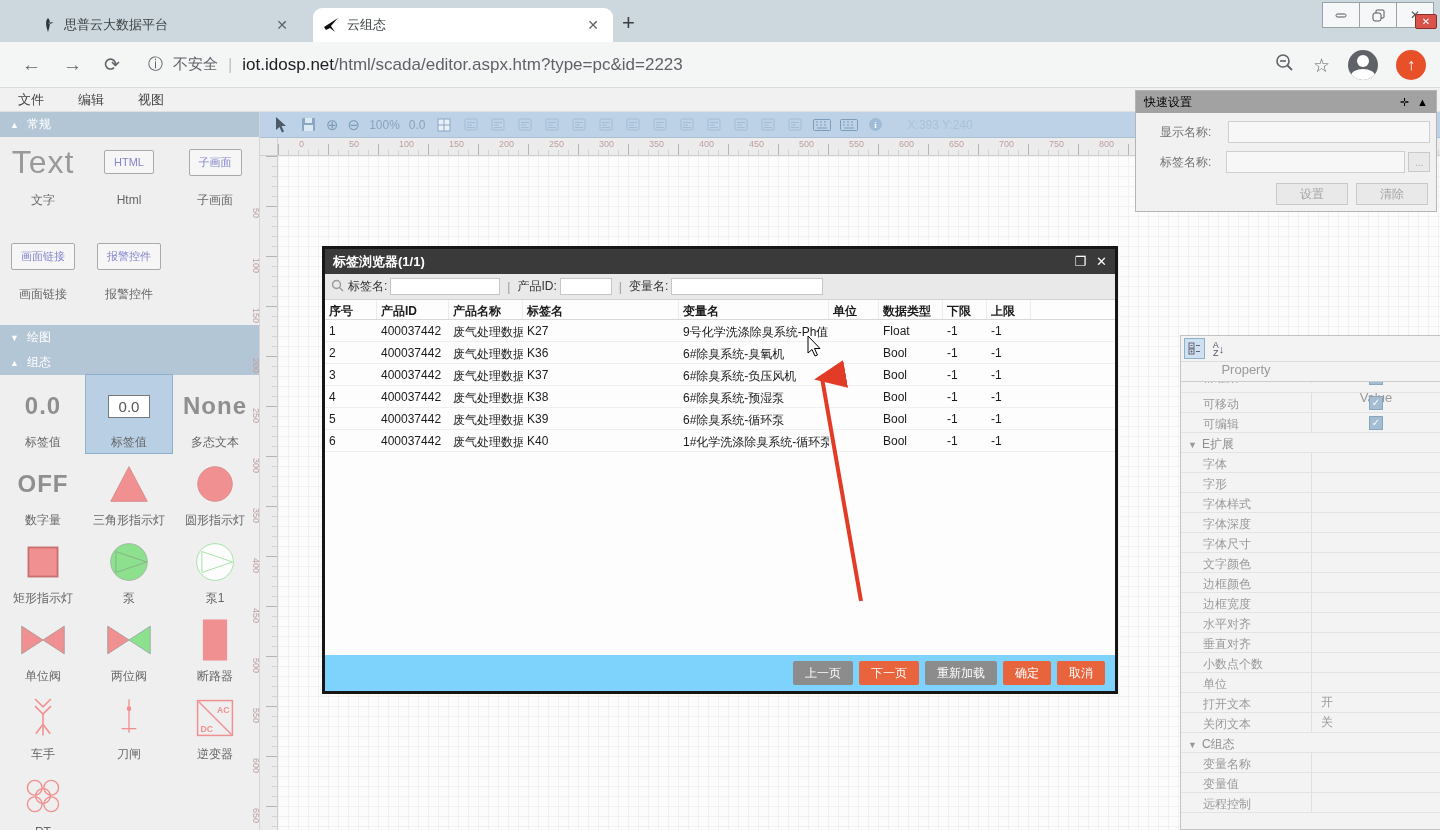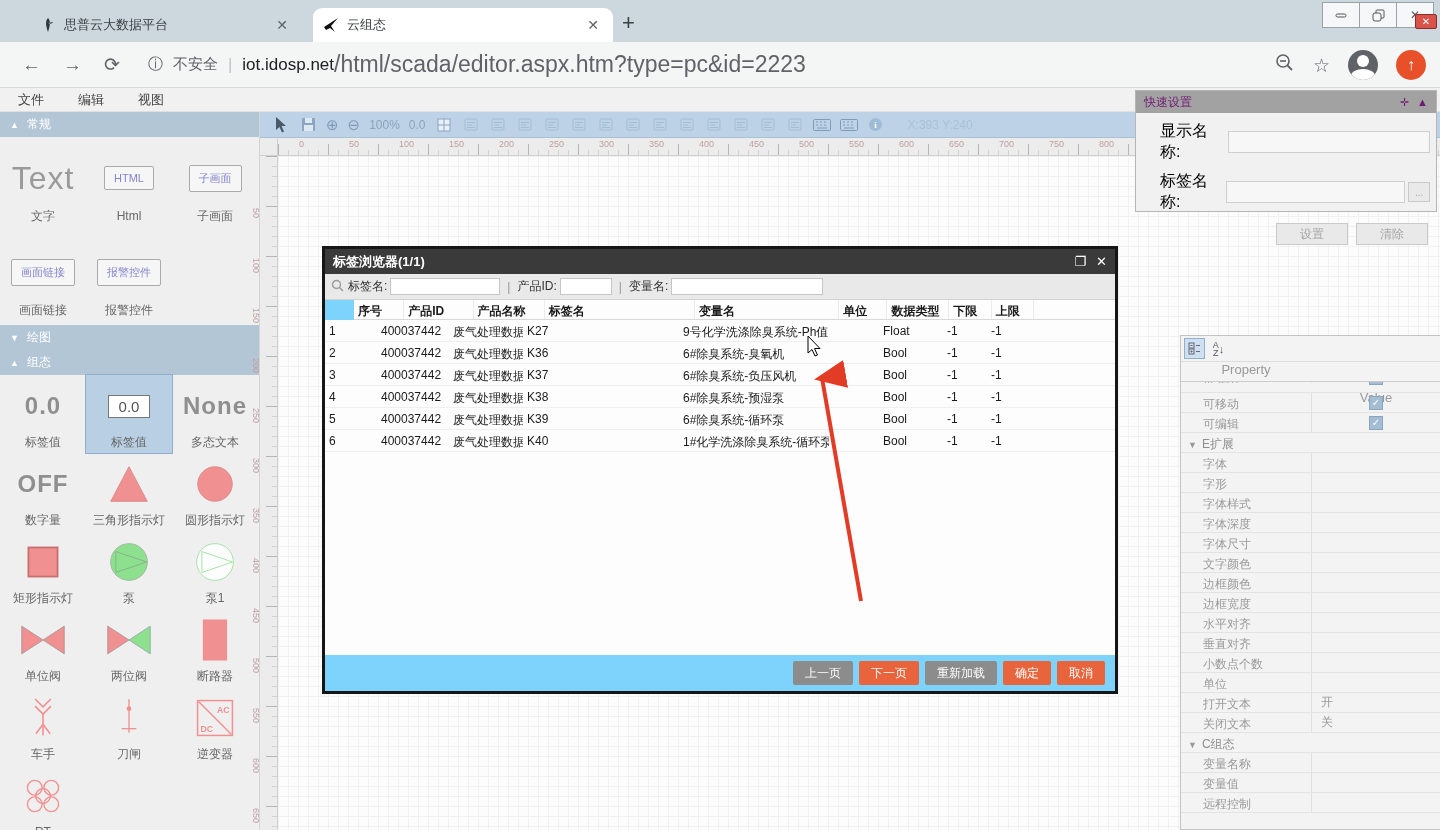--- a/index.html
+++ b/index.html
@@ -24,40 +24,40 @@
     border:1px solid #8a2d28; border-radius:2px; color:#fff; font-size:10px; font-weight:bold;
     display:flex; align-items:center; justify-content:center; }
 
   .addressbar { position:absolute; left:0; top:42px; width:1440px; height:46px; background:#f4f5f5;
     border-bottom:1px solid #d7dadc; display:flex; align-items:center; }
   .navic { color:#5f6368; font-size:19px; margin-left:22px; }
   .urlzone { display:flex; align-items:center; margin-left:28px; font-size:15px; color:#5f6368; }
   .urlzone .infoic { font-size:15px; margin-right:10px; color:#5f6368; }
   .urlsep { margin:0 10px; color:#c0c3c6; font-size:17px; }
   .urldomain { color:#202124; font-size:17px; }
-  .urlpath { color:#5f6368; font-size:23px; }
+  .urlpath { color:#5f6368; font-size:17px; }
   .baricons { position:absolute; right:14px; top:50px; display:flex; align-items:center; gap:18px; }
   .avatar { width:30px; height:30px; border-radius:50%; background:#5f6368; position:relative; overflow:hidden; }
   .avatar::before { content:""; position:absolute; left:9px; top:5px; width:12px; height:12px; border-radius:50%; background:#fff; }
   .avatar::after { content:""; position:absolute; left:3px; top:19px; width:24px; height:14px; border-radius:50%; background:#fff; }
   .updbtn { width:30px; height:30px; border-radius:50%; background:#e8502a; color:#fff; font-size:16px;
     display:flex; align-items:center; justify-content:center; font-weight:bold; }
 
   
   .menubar { position:absolute; left:0; top:88px; width:1440px; height:24px; background:#f1f1f1;
     border-bottom:1px solid #e0e0e0; display:flex; align-items:center; }
   .menuitem { font-size:13px; color:#444; margin-left:18px; width:42px; }
 
   
   .sidebar { position:absolute; left:0; top:112px; width:260px; height:718px; background:#efefef;
     border-right:1px solid #d5d5d5; overflow:hidden; }
   .sechead { height:25px; background:#b3c6d6; color:#fff; font-size:12px; display:flex; align-items:center; }
   .sechead .arr { font-size:9px; margin:0 8px 0 10px; }
   .palette { display:grid; grid-template-columns:86px 86px 86px; justify-content:start; }
-  .pcell { display:flex; flex-direction:column; align-items:center; padding-top:16px; }
+  .pcell { display:flex; flex-direction:column; align-items:center; padding-top:0; }
   .palette.general .pcell { height:94px; }
   .palette.scada .pcell { height:78px; padding-top:8px; }
   .picon { height:50px; display:flex; align-items:center; justify-content:center; }
   .palette.scada .picon { height:46px; }
   .plabel { font-size:12px; color:#666; margin-top:6px; text-align:center; width:76px; line-height:14px; }
   .ptext { font-size:24px; font-weight:bold; color:#8f8f8f; letter-spacing:1px; }
   .ptext.big { font-size:32px; font-weight:normal; color:#9a9a9a; }
   .pbtn { border:1px solid #aaa; background:#f6f6f6; color:#8585cf; font-size:11px; padding:5px 9px; border-radius:2px; }
   .pcell.selected { background:#b9cfe4; outline:1px solid #8fb0cc; }
   .pboxed { background:#fff; border:1px solid #777; color:#555; font-size:15px; padding:2px 10px; }
@@ -91,42 +91,42 @@
   .dtitle { height:25px; background:#3a3a3a; color:#fff; display:flex; align-items:center; padding:0 8px;
     font-size:13px; font-weight:bold; flex:0 0 auto; }
   .dtitle .sp { flex:1; }
   .dtitle .dic { color:#fff; font-size:13px; margin-left:10px; font-weight:normal; }
   .dsearch { height:26px; background:#e9e9e9; border-bottom:1px solid #d2d2d2; display:flex; align-items:center;
     padding-left:6px; flex:0 0 auto; }
   .dsearch .mag { margin-right:4px; }
   .dsearch label { font-size:12px; color:#333; margin-right:3px; }
   .dsearch input { height:17px; border:1px solid #c6c6c6; background:#fff; font-size:12px; padding:0 3px; }
   .dsearch .fsep { color:#999; margin:0 7px; font-size:12px; }
-  .dtablehead { display:flex; height:20px; background:#fdfdfd; border-bottom:1px solid #d8d8d8; flex:0 0 auto;margin-left:29px; }
+  .dtablehead { display:flex; height:20px; background:#fdfdfd; border-bottom:1px solid #d8d8d8; flex:0 0 auto; }
   .dtablehead .hc { font-size:12px; font-weight:bold; color:#1a1a1a; padding:3px 0 0 4px; border-right:1px solid #ececec; overflow:hidden; white-space:nowrap; }
   .dtbody { background:#fdfdfd; flex:1; }
   .drow { display:flex; height:22px; border-bottom:1px solid #efefef; }
   .drow .dc { font-size:12px; color:#1a1a1a; padding:4px 0 0 4px; overflow:hidden; white-space:nowrap; }
   .dbuttons { height:36px; display:flex; align-items:center; justify-content:flex-end; gap:6px; padding-right:10px; flex:0 0 auto; }
   .dbtn { height:24px; border:none; color:#fff; font-size:12px; padding:0 12px; border-radius:2px;
     font-family:inherit; }
   .dbtn.gray { background:#8c8c8c; }
   .dbtn.orange { background:#e8643c; }
 
   
   .overlay { position:absolute; left:0; top:0; width:1440px; height:830px; pointer-events:none; z-index:9; }
 
   
   .quick { position:absolute; left:1135px; top:90px; width:302px; height:122px; background:#f1f1f1;
     border:1px solid #b5b5b5; z-index:6; }
-  .qhead { height:22px; background:#a2a2a2; color:#701a75; font-size:12px; display:flex; align-items:center; padding:8px 8px; }
+  .qhead { height:22px; background:#a2a2a2; color:#000000; font-size:12px; display:flex; align-items:center; padding:8px 8px; }
   .qhead .sp { flex:1; }
   .qhead .qic { font-size:11px; margin-left:8px; }
   .qrow { display:flex; align-items:center; margin:8px 6px 0 24px; }
-  .qrow label { font-size:16px; color:#000000; width:68px; }
+  .qrow label { font-size:12px; color:#737373; width:68px; }
   .qrow input { flex:1; height:22px; border:1px solid #cfcfcf; background:#f7f7f7; }
   .qmore { width:22px; height:20px; border:1px solid #c9c9c9; background:#e9e9e9; color:#aaa; font-size:10px; margin-left:3px;
     font-family:inherit; }
   .qbtns { display:flex; justify-content:flex-end; gap:8px; margin:10px 8px 0 0; }
   .qbtn { width:72px; height:22px; background:#e9e9e9; border:1px solid #c9c9c9; color:#a5a5a5; font-size:12px;
     font-family:inherit; }
 
   
   .props { position:absolute; left:1180px; top:335px; width:260px; height:495px; background:#f3f3f3;
     border:1px solid #c4c4c4; border-right:none; z-index:6; overflow:hidden; }

